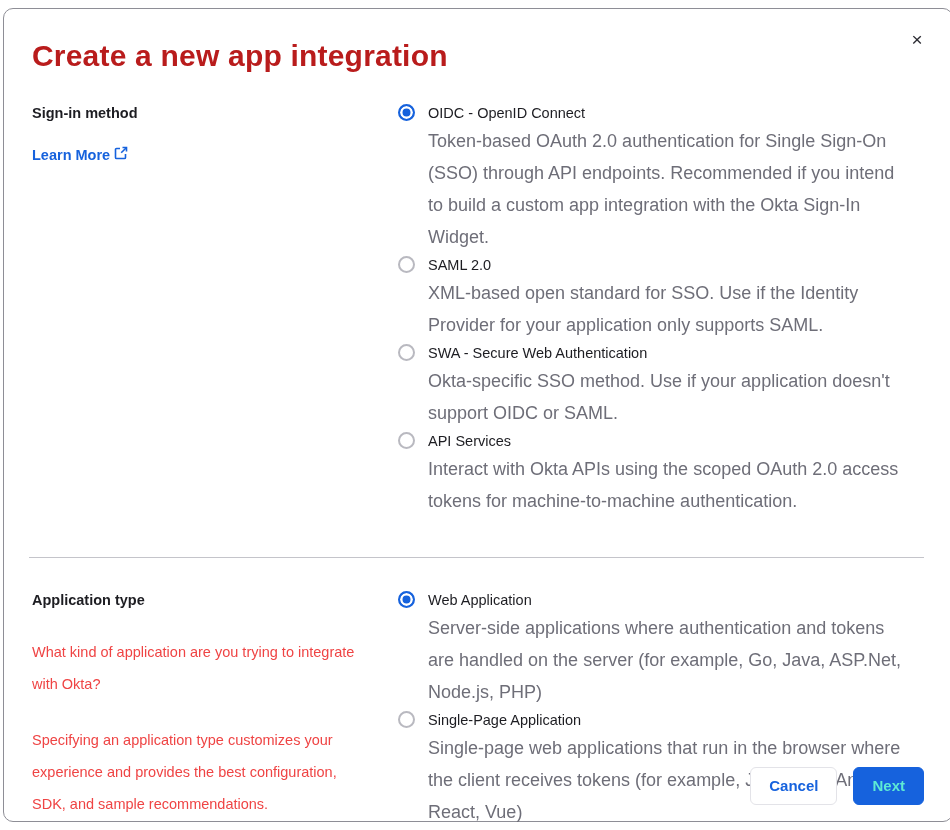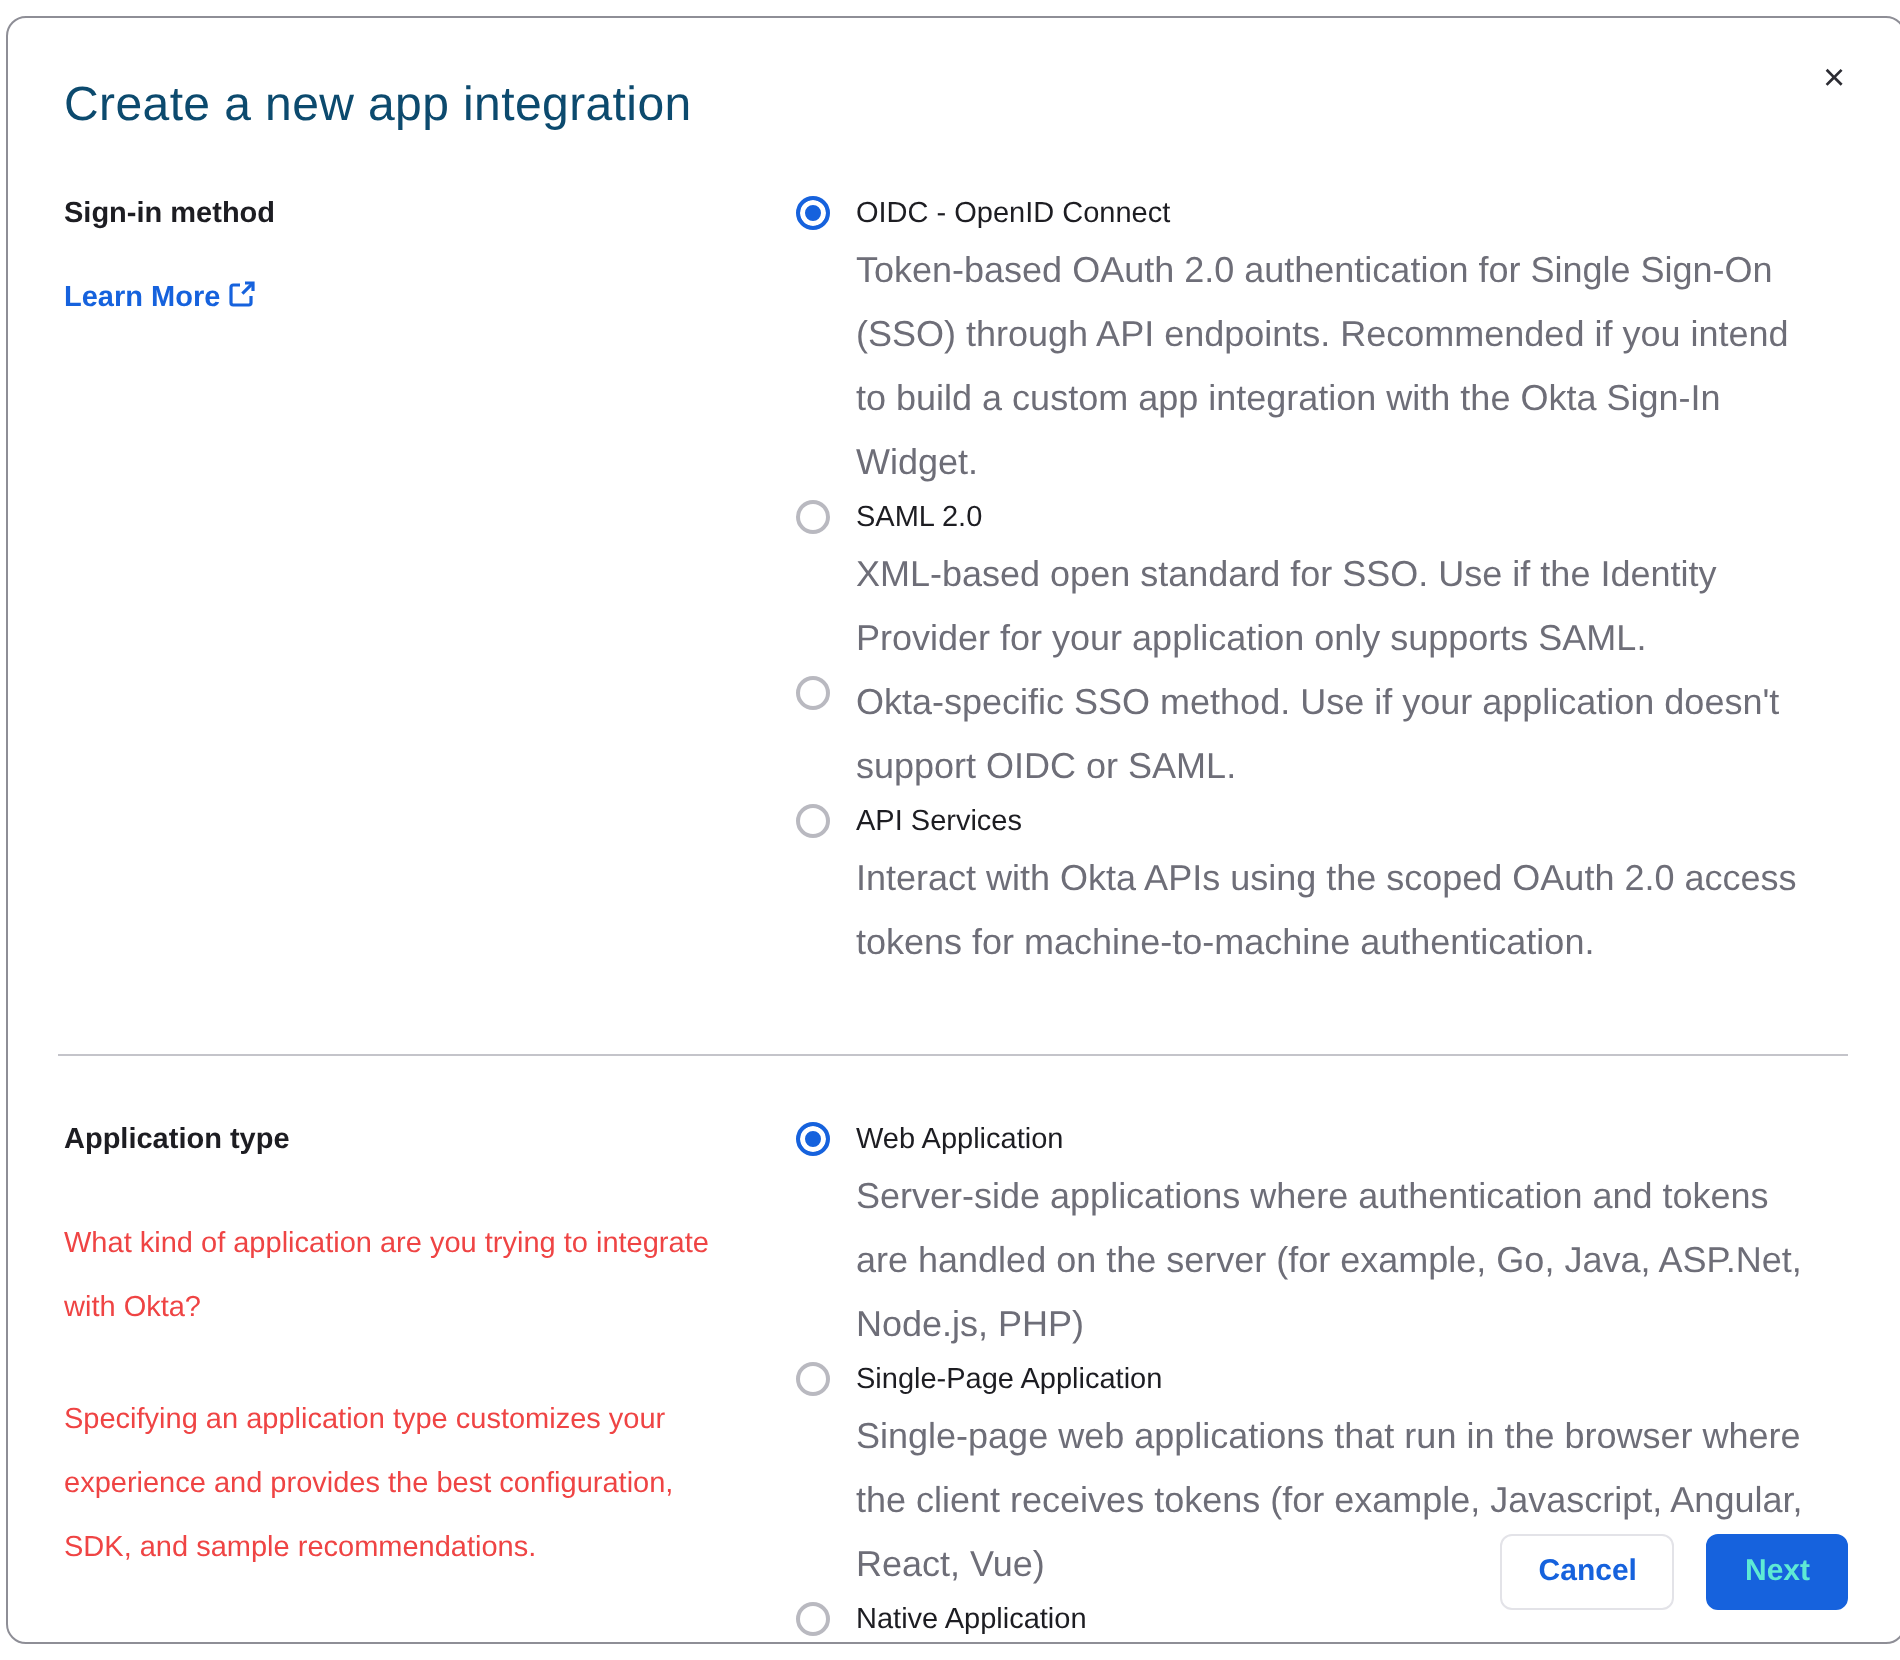--- a/index.html
+++ b/index.html
@@ -4,21 +4,21 @@
 <style>
   * { margin:0; padding:0; box-sizing:border-box; }
   html,body { width:950px; height:830px; background:#ffffff; overflow:hidden;
     font-family:"Liberation Sans","DejaVu Sans",sans-serif; }
   .modal {
     position:absolute; left:3px; top:8px; width:950px; height:814px;
     background:#ffffff; border:1px solid #8e8e96; border-radius:10px;
   }
   .modal-inner { padding:30px 28px 0 25px; position:relative; height:100%; }
   .dialog-title {
-    font-size:24px; font-weight:400; color:#0c4a6e; letter-spacing:0.2px;
+    font-size:30px; font-weight:700; color:#b91c1c; letter-spacing:0.2px;
     margin-left:3px; margin-bottom:28px;
   }
   .close-btn {
     position:absolute; top:20px; right:24px; width:22px; height:22px;
     background:none; border:none; cursor:pointer;
     font-size:19px; line-height:22px; color:#2c2c33; text-align:center;
   }
   .section { display:grid; grid-template-columns:338px 1fr; column-gap:28px; margin-left:3px; }
   .section-label { font-size:14.5px; font-weight:700; color:#1d1d22; line-height:24px; }
   .left-col p { font-size:14.5px; color:#ef4444; line-height:32px; margin-top:24px; max-width:338px; }
@@ -89,20 +89,21 @@
           <span class="radio"></span>
           <div>
             <div class="option-label">SAML 2.0</div>
             <div class="option-desc">XML-based open standard for SSO. Use if the Identity Provider for your application only supports SAML.</div>
           </div>
         </div>
 
         <div class="option">
           <span class="radio"></span>
           <div>
+            <div class="option-label">SWA - Secure Web Authentication</div>
             <div class="option-desc">Okta-specific SSO method. Use if your application doesn't support OIDC or SAML.</div>
           </div>
         </div>
 
         <div class="option">
           <span class="radio"></span>
           <div>
             <div class="option-label">API Services</div>
             <div class="option-desc">Interact with Okta APIs using the scoped OAuth 2.0 access tokens for machine-to-machine authentication.</div>
           </div>

